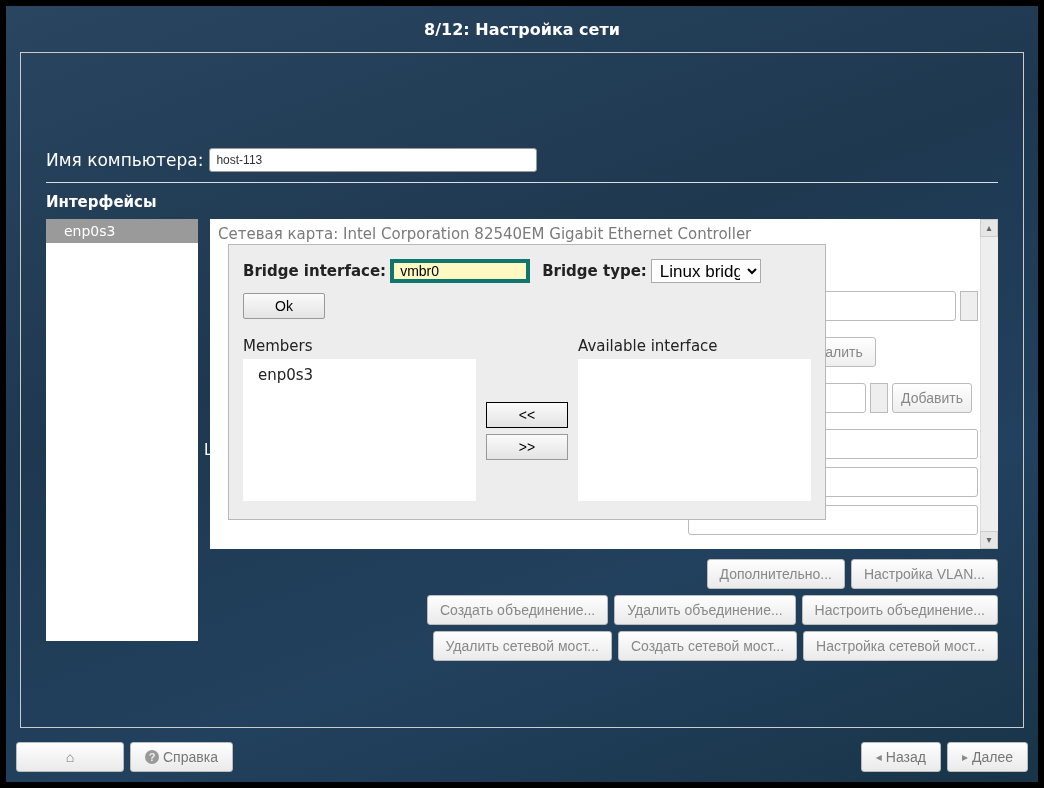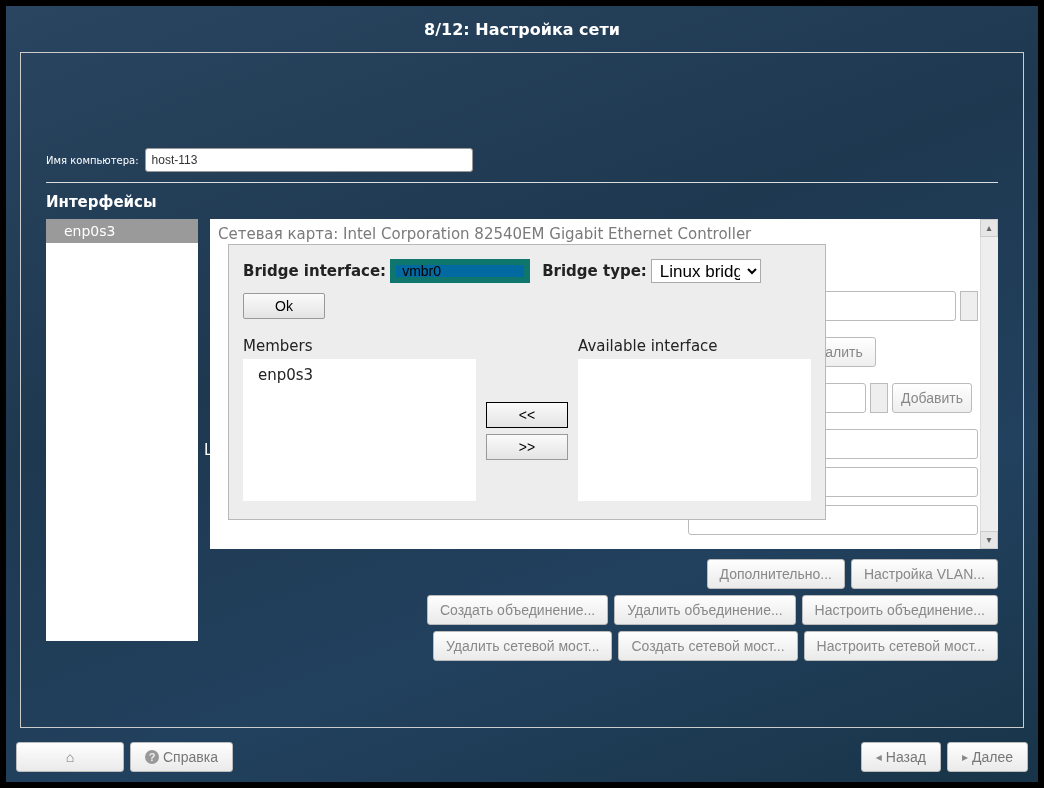--- a/index.html
+++ b/index.html
@@ -37,21 +37,21 @@
     top: 142px;
     width: 952px;
     color: #fff;
   }
   .row-hostname {
     display: flex;
     align-items: center;
     gap: 6px;
     margin-bottom: 10px;
   }
-  .row-hostname label { font-size: 10px; }
+  .row-hostname label { font-size: 17px; }
   .hostname-input {
     height: 24px;
     width: 328px;
     border: 1px solid #999;
     border-radius: 3px;
     padding: 0 6px;
     font-size: 12px;
     background: #fff;
     color: #333;
   }
@@ -204,22 +204,22 @@
   }
   .dlg-top {
     display: flex;
     align-items: center;
     margin-bottom: 10px;
   }
   .dlg-top .lbl { font-weight: bold; font-size: 15px; margin-right: 4px; }
   .bif-input {
     height: 24px;
     width: 140px;
-    border: 6px solid #0f766e;
-    background: #0369a1;
+    border: 4px solid #0f766e;
+    background: #fef9c3;
     padding: 0 6px;
     font-size: 14px;
     margin-right: 12px;
   }
   .btype-wrap {
     display: flex;
     align-items: center;
     gap: 4px;
   }
   .btype-select {
@@ -376,21 +376,21 @@
             <button class="gbtn">Настройка VLAN...</button>
           </div>
           <div class="btn-row">
             <button class="gbtn">Создать объединение...</button>
             <button class="gbtn">Удалить объединение...</button>
             <button class="gbtn">Настроить объединение...</button>
           </div>
           <div class="btn-row">
             <button class="gbtn">Удалить сетевой мост...</button>
             <button class="gbtn">Создать сетевой мост...</button>
-            <button class="gbtn">Настроить сетевой мост...</button>
+            <button class="gbtn">Настройка сетевой мост...</button>
           </div>
         </div>
       </div>
     </div>
   </div>
 
   <div class="dialog">
     <div class="dlg-top">
       <span class="lbl">Bridge interface:</span>
       <input class="bif-input" value="vmbr0" style="">

